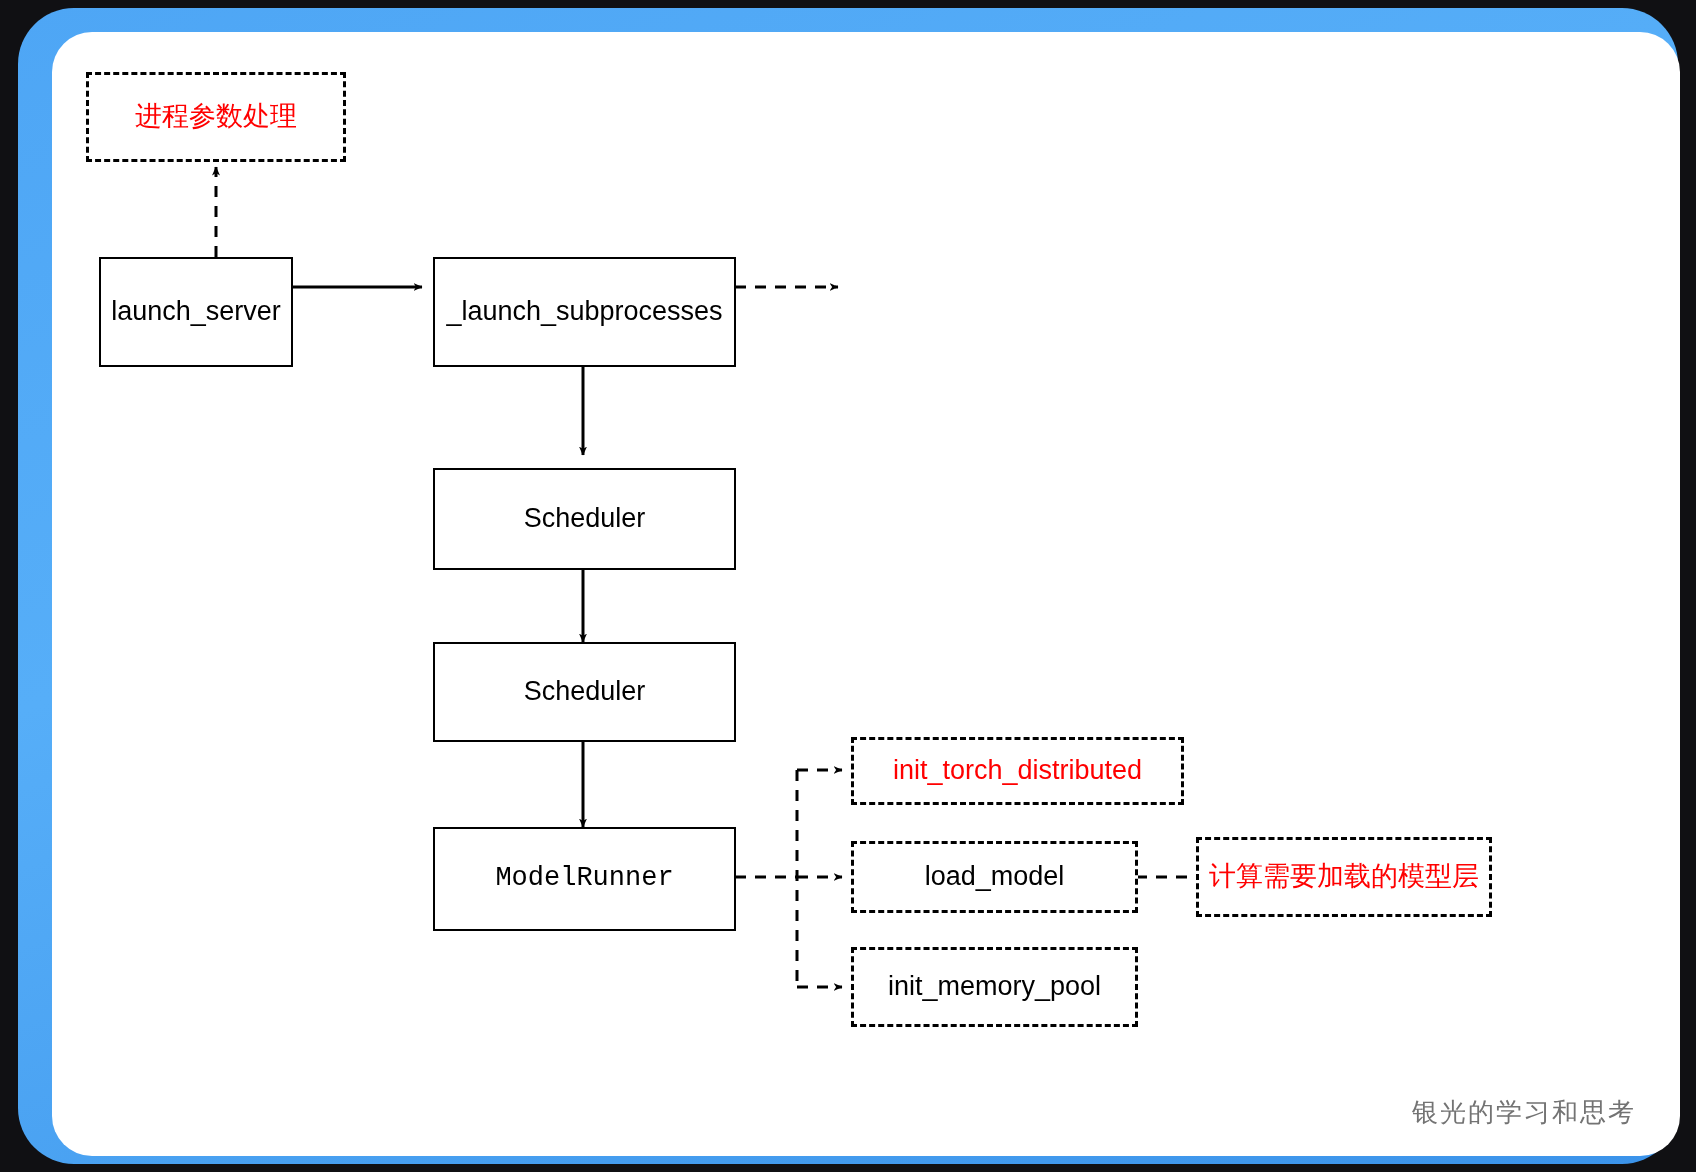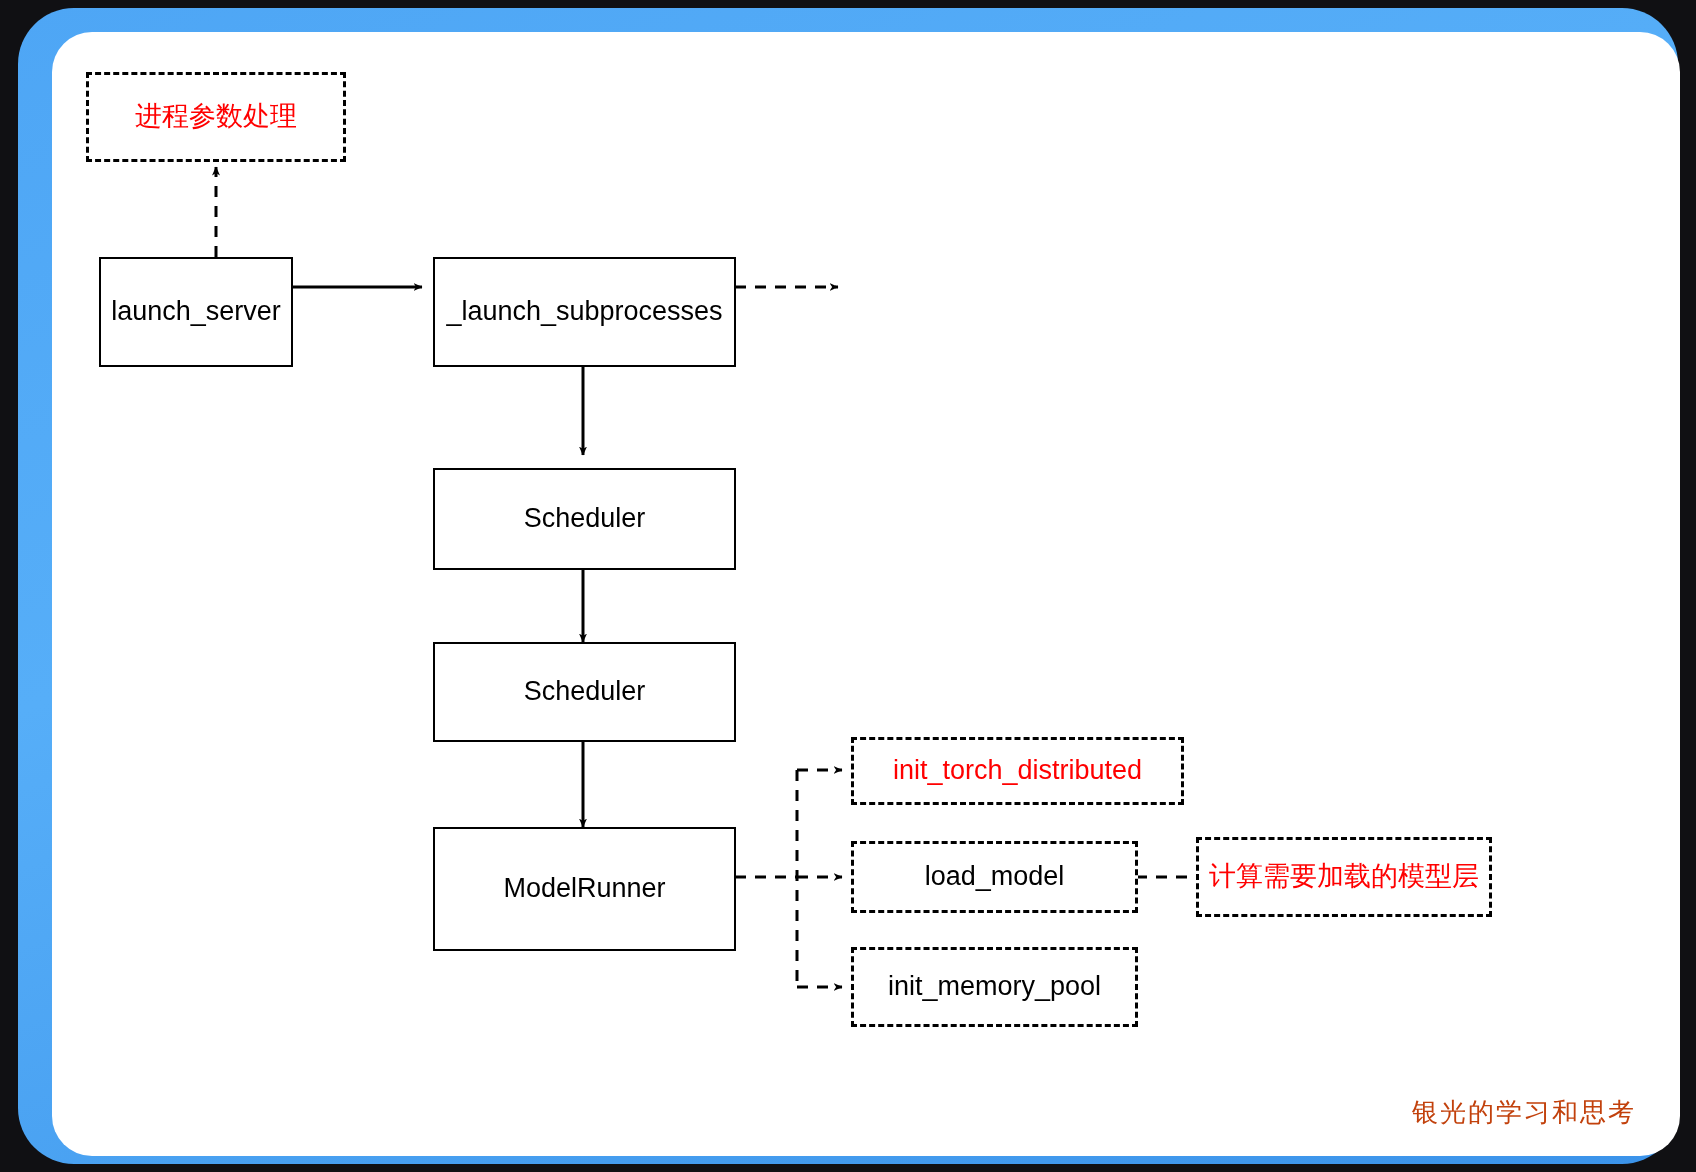--- a/index.html
+++ b/index.html
@@ -75,21 +75,21 @@
     width: 1628px;
     height: 1124px;
     pointer-events: none;
   }
 
   #watermark {
     position: absolute;
     right: 44px;
     bottom: 26px;
     font-size: 26px;
-    color: #c2410c;
+    color: #737373;
     letter-spacing: 2px;
     white-space: nowrap;
     font-family: Liberation Serif, serif;
   }
 </style>
 </head>
 <body>
 
 <div id="frame">
   <div id="blue-border">
@@ -130,21 +130,21 @@
 
       <div class="node solid-box" style="left:47px; top:225px; width:194px; height:110px;">launch_server</div>
 
       <div class="node solid-box" style="left:381px; top:225px; width:303px; height:110px;">_launch_subprocesses</div>
 
 
       <div class="node solid-box" style="left:381px; top:423px; width:303px; height:102px;margin-top:13px;">Scheduler</div>
 
       <div class="node solid-box" style="left:381px; top:610px; width:303px; height:100px;">Scheduler</div>
 
-      <div class="node solid-box" style="left:381px; top:795px; width:303px; height:124px;">ModelRunner</div>
+      <div class="node solid-box" style="left:381px; top:795px; width:303px; height:104px;font-family:Liberation Mono, monospace;">ModelRunner</div>
 
       <div class="node dashed-box red-text" style="left:799px; top:705px; width:333px; height:68px;">init_torch_distributed</div>
 
       <div class="node dashed-box" style="left:799px; top:809px; width:287px; height:72px;">load_model</div>
 
       <div class="node dashed-box" style="left:799px; top:915px; width:287px; height:80px;">init_memory_pool</div>
 
       <div class="node dashed-box red-text" style="left:1144px; top:805px; width:296px; height:80px;">计算需要加载的模型层</div>
 
       <div id="watermark">银光的学习和思考</div>

